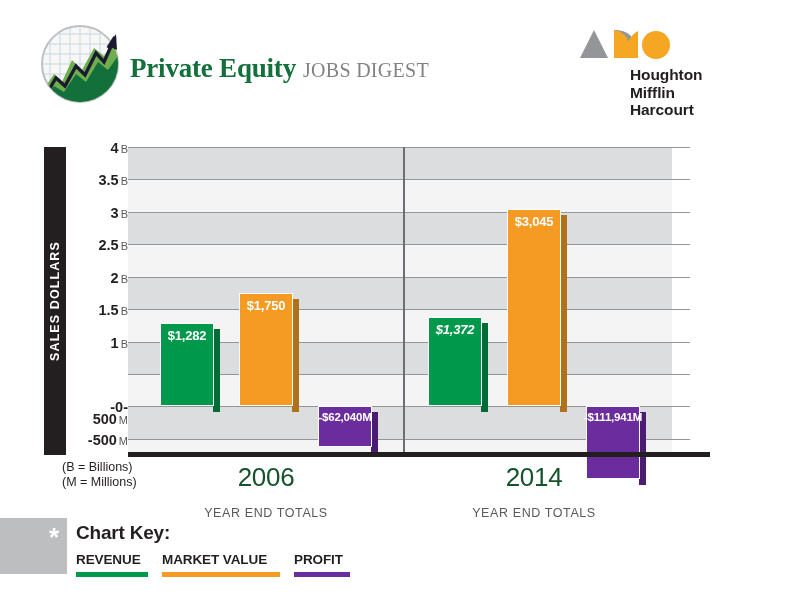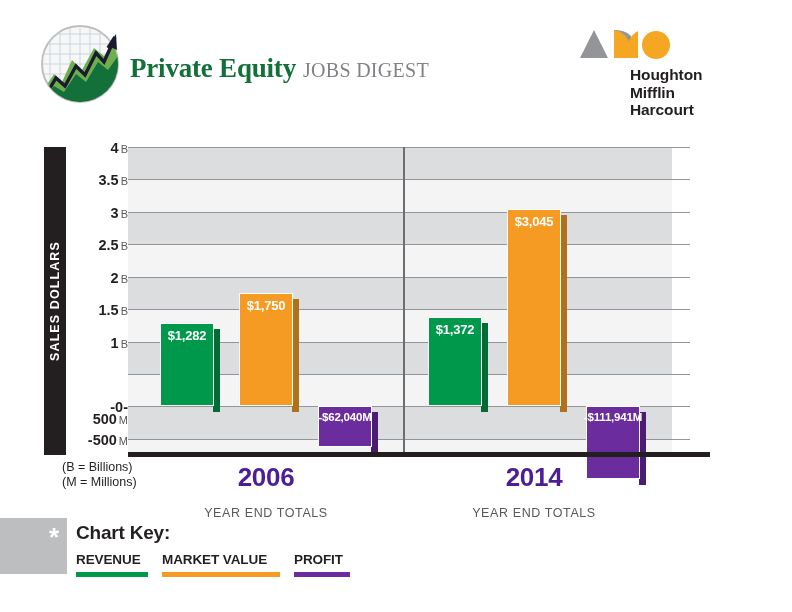--- a/index.html
+++ b/index.html
@@ -107,21 +107,21 @@
   }
   .bar-value.neg { font-size: 11.5px; }
 
   
   #footnote {
     position: absolute; left: 62px; top: 328px;
     font-size: 12.5px; line-height: 15px; color: #231F20;
   }
   .group-label { position: absolute; text-align: center; }
   .group-label .year {
-    font-size: 26px; font-weight: bold; color: #4c1d95; letter-spacing: -0.3px;
+    font-size: 26px; font-weight: normal; color: #14532d; letter-spacing: -0.3px;
   }
   .group-label .sub {
     margin-top: 13px; font-size: 12.5px; color: #58595B; letter-spacing: 0.6px;
   }
 
   
   #key { position: absolute; left: 0; top: 518px; width: 792px; height: 94px; }
   #key-badge {
     position: absolute; left: 0; top: 0; width: 67px; height: 56px;
     background: #BCBEC0;
@@ -257,21 +257,21 @@
         <div class="bar-wrap" style="left: 111px; top: 145.895px; width: 54px; height: 113.474px;">
           <div class="bar-shadow" style="background: rgb(176, 113, 26); left: 53px; top: 6px; height: 113.474px;"></div>
           <div class="bar" style="background: rgb(245, 154, 35);"></div>
           <div class="bar-value" style="top: 5px;">$1,750</div>
         </div>
         <div class="bar-wrap" style="left: 190px; top: 259.368px; width: 54px; height: 40.228px;">
           <div class="bar-shadow" style="background: rgb(74, 29, 112); left: 53px; top: 6px; height: 40.228px;"></div>
           <div class="bar" style="background: rgb(107, 45, 158);"></div>
           <div class="bar-value neg" style="top: 5px; left: -10px; width: 74px;">-$62,040M</div>
         </div>
-        <div class="bar-wrap" style="left: 300px; top: 170.405px; width: 54px; height: 88.9634px;">
+        <div class="bar-wrap" style="left: 300px; top: 170.405px; width: 54px; height: 88.9634px; font-style: italic;">
           <div class="bar-shadow" style="background: rgb(4, 107, 54); left: 53px; top: 6px; height: 88.9634px;"></div>
           <div class="bar" style="background: rgb(0, 152, 74);"></div>
           <div class="bar-value" style="top: 5px;">$1,372</div>
         </div>
         <div class="bar-wrap" style="left: 379px; top: 61.9242px; width: 54px; height: 197.444px;">
           <div class="bar-shadow" style="background: rgb(176, 113, 26); left: 53px; top: 6px; height: 197.444px;"></div>
           <div class="bar" style="background: rgb(245, 154, 35);"></div>
           <div class="bar-value" style="top: 5px;">$3,045</div>
         </div>
         <div class="bar-wrap" style="left: 458px; top: 259.368px; width: 54px; height: 72.5849px;">

